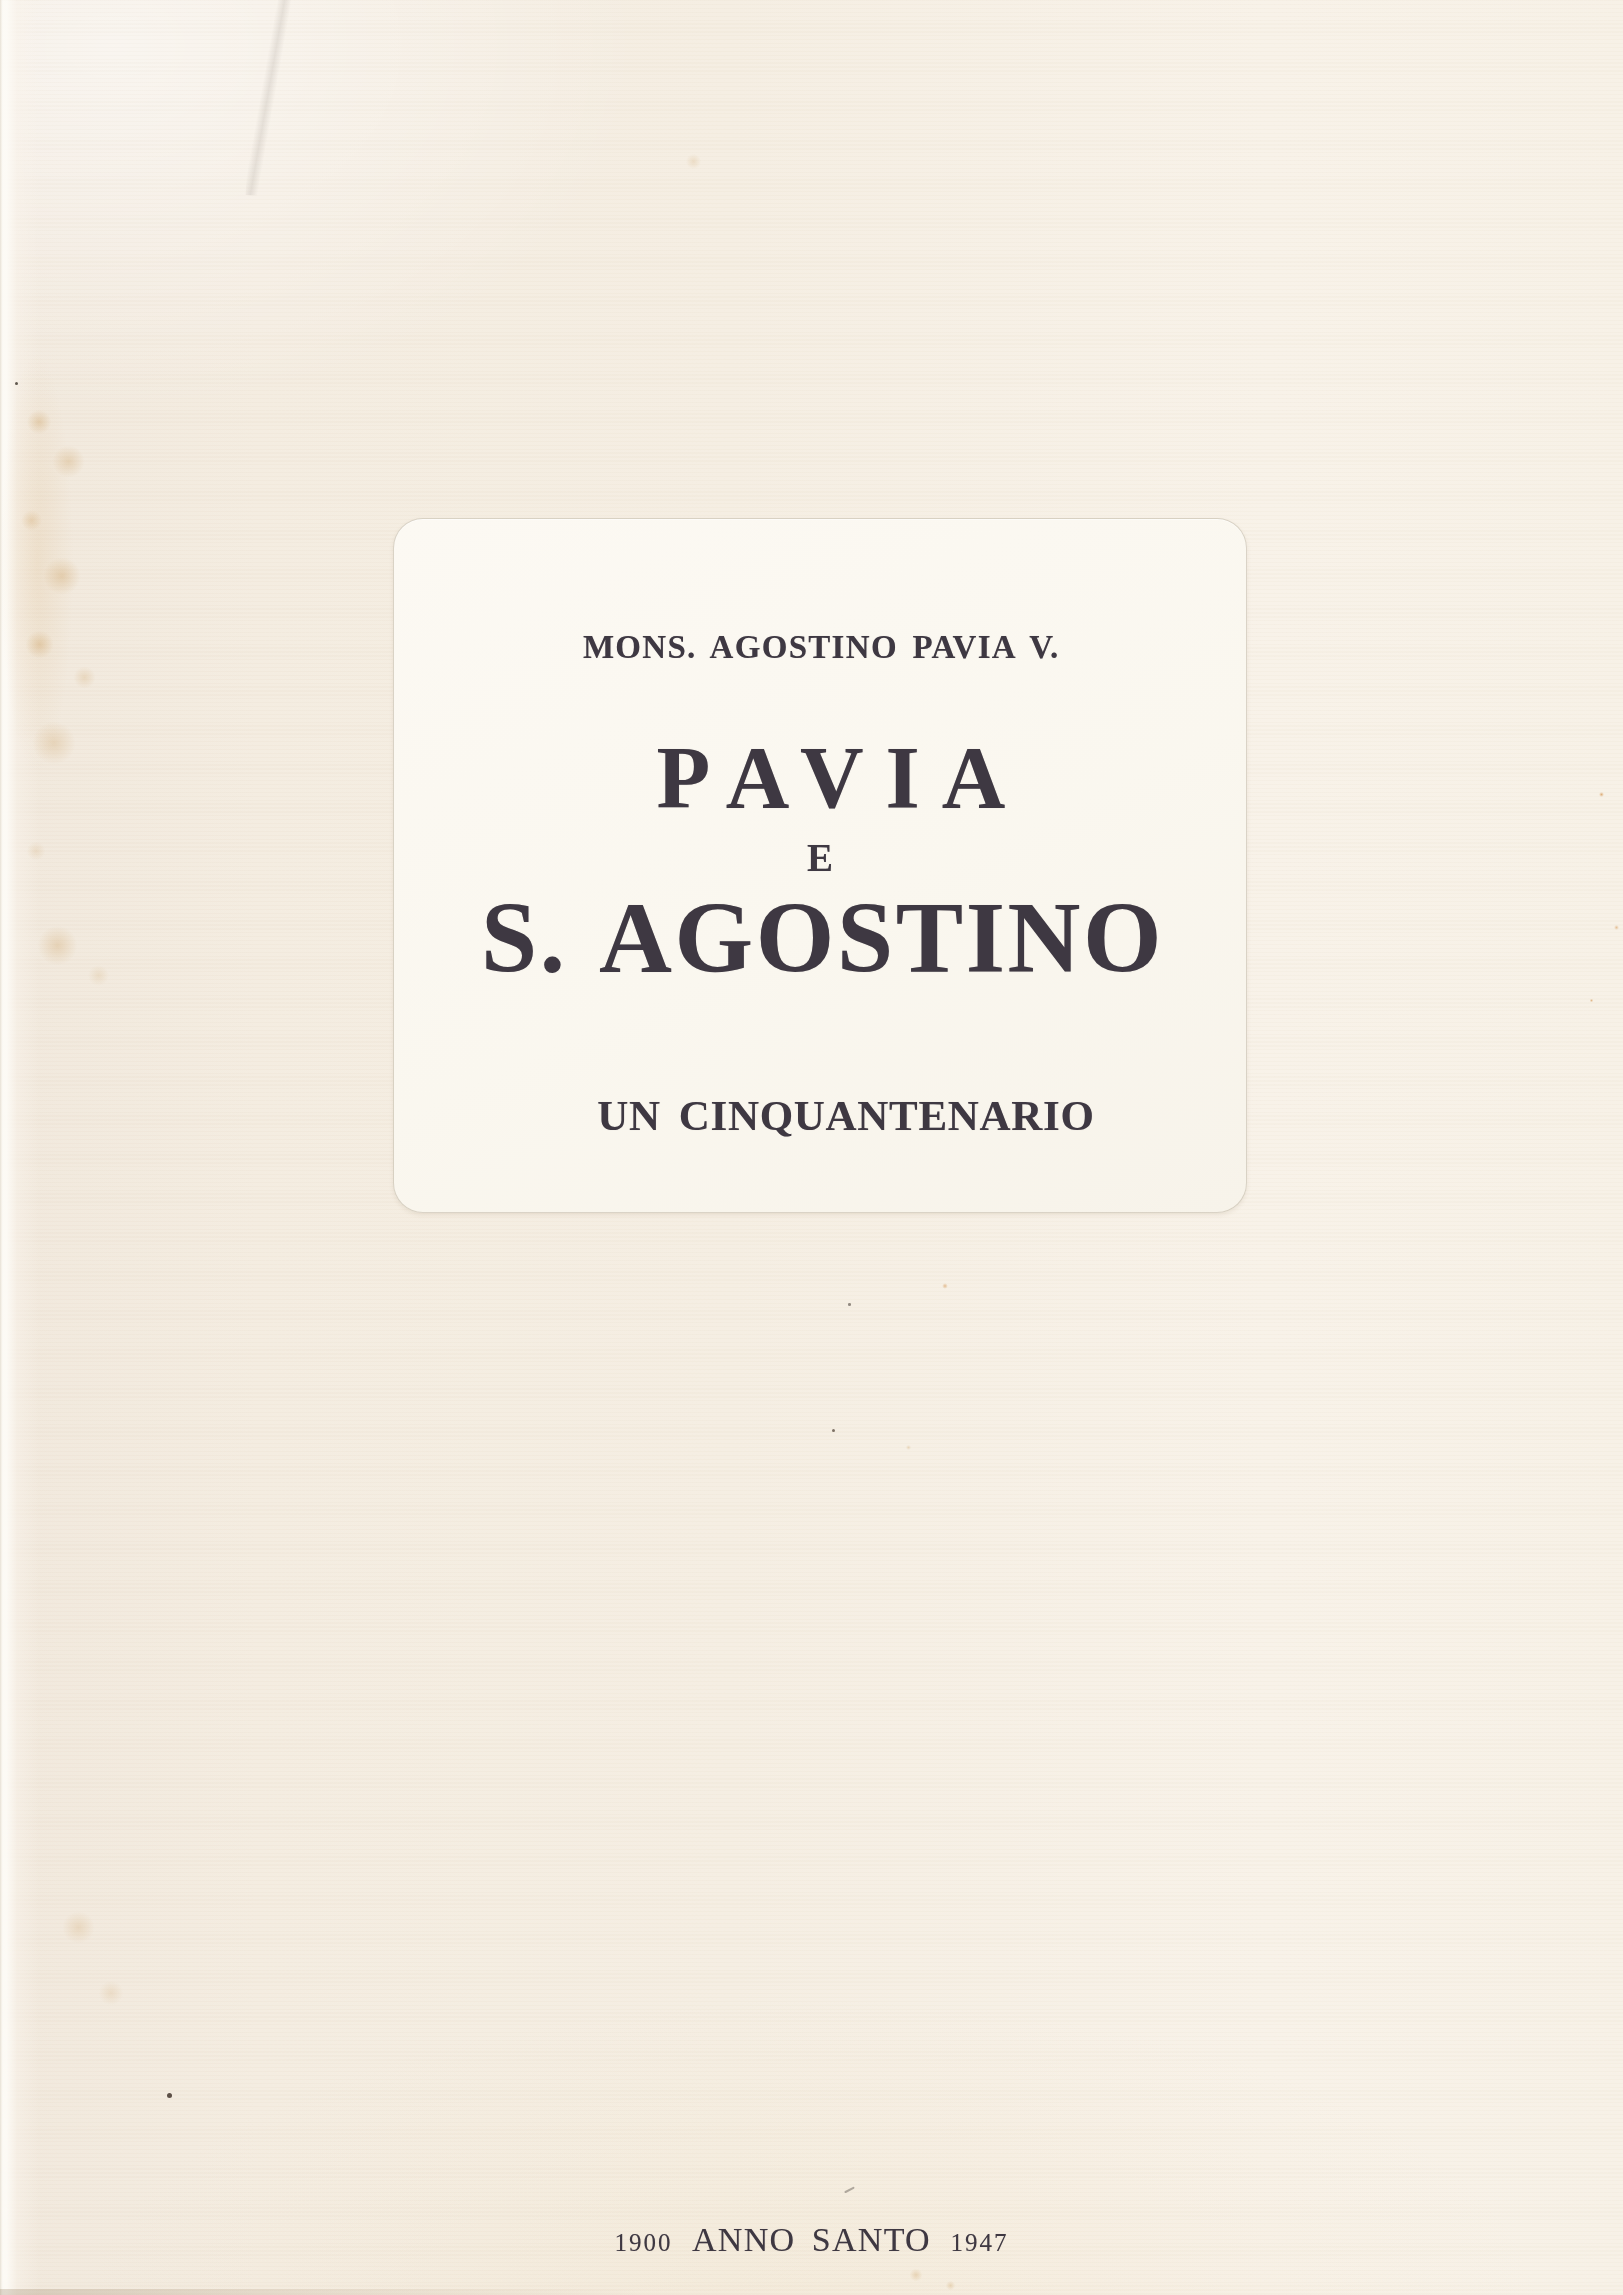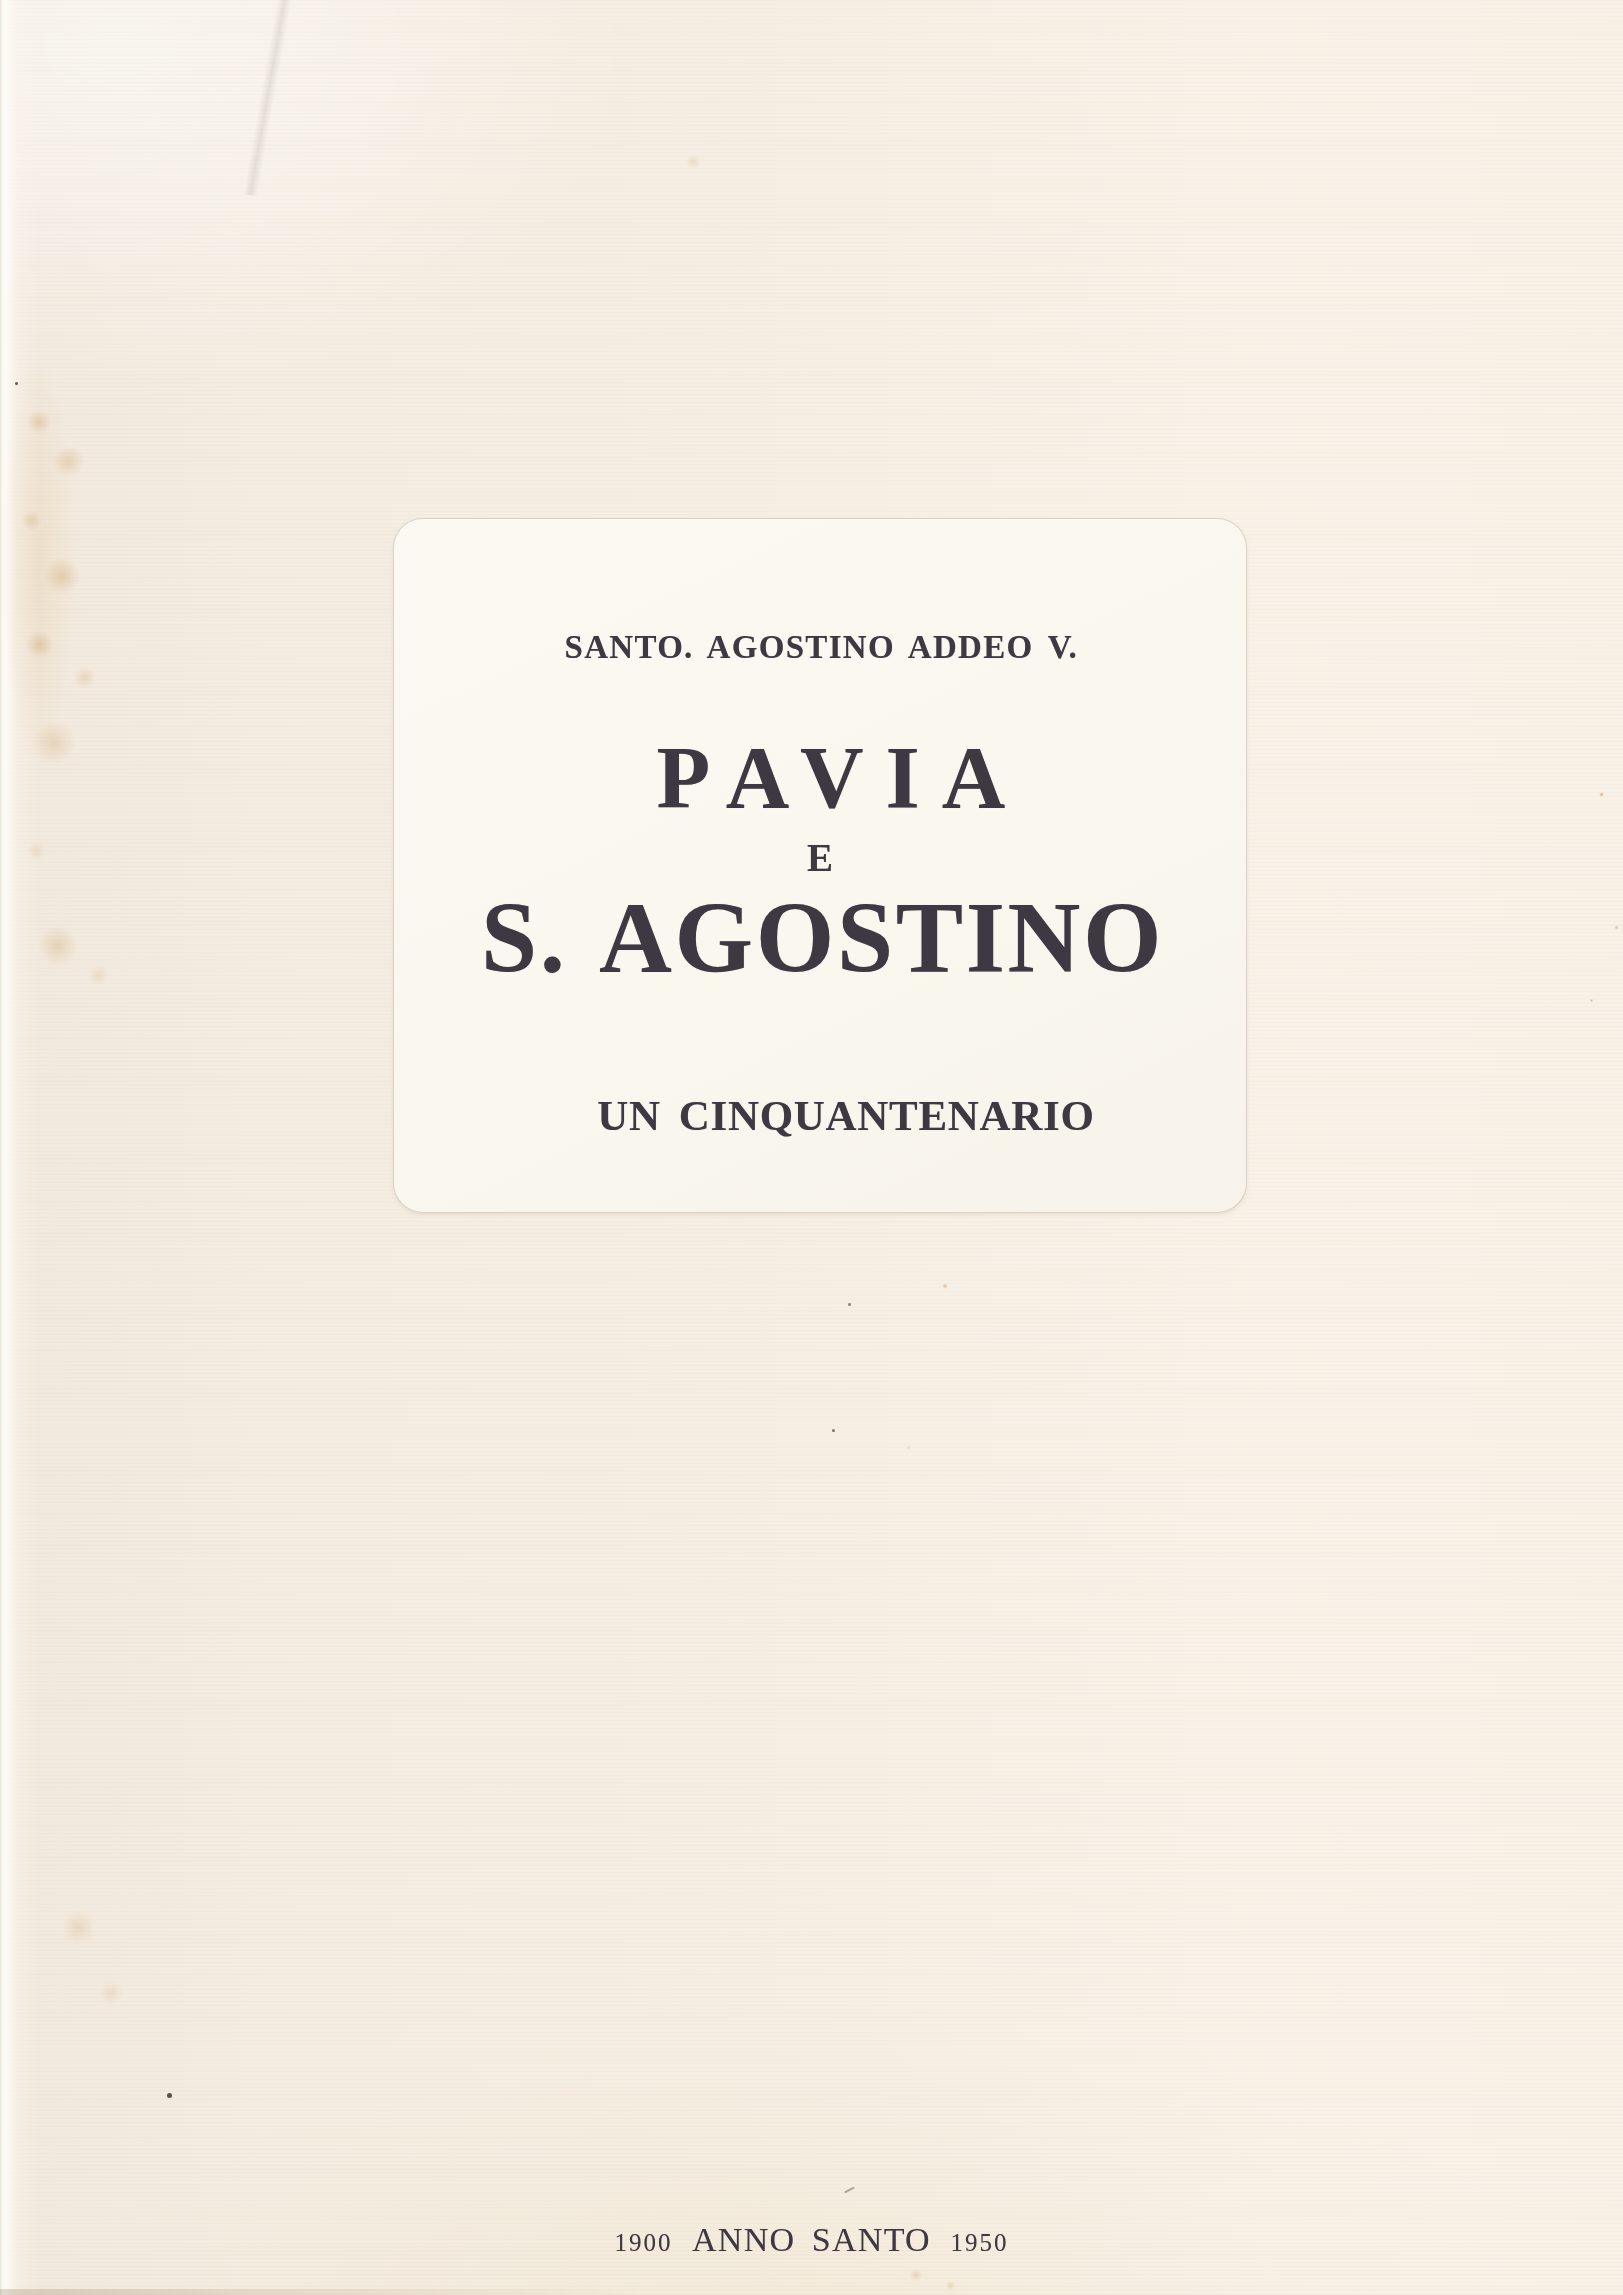--- a/index.html
+++ b/index.html
@@ -125,26 +125,26 @@
   <div class="stain fox-strong st22"></div>
   <div class="stain fox st23"></div>
 
   <div class="speck sp1"></div>
   <div class="speck sp2"></div>
   <div class="speck sp3"></div>
   <div class="speck sp4"></div>
   <div class="speck sp5"></div>
 
   <div class="label-card">
-    <div class="author-line">SANTO. AGOSTINO ADDEO V.</div>
+    <div class="author-line">MONS. AGOSTINO PAVIA V.</div>
     <div class="title-line-1">PAVIA</div>
     <div class="conjunction-e">E</div>
     <div class="title-line-2">S. AGOSTINO</div>
     <div class="subtitle-line">UN CINQUANTENARIO</div>
   </div>
 
   <div class="footer-line">
     <span class="footer-year">1900</span>
     <span class="footer-main">ANNO SANTO</span>
-    <span class="footer-year">1950</span>
+    <span class="footer-year">1947</span>
   </div>
 </div>
 
 
 </body></html>

